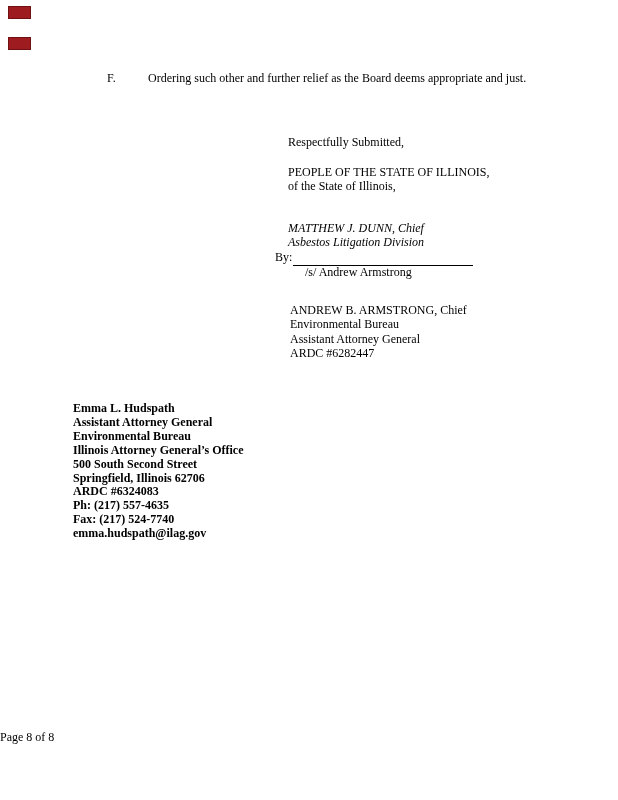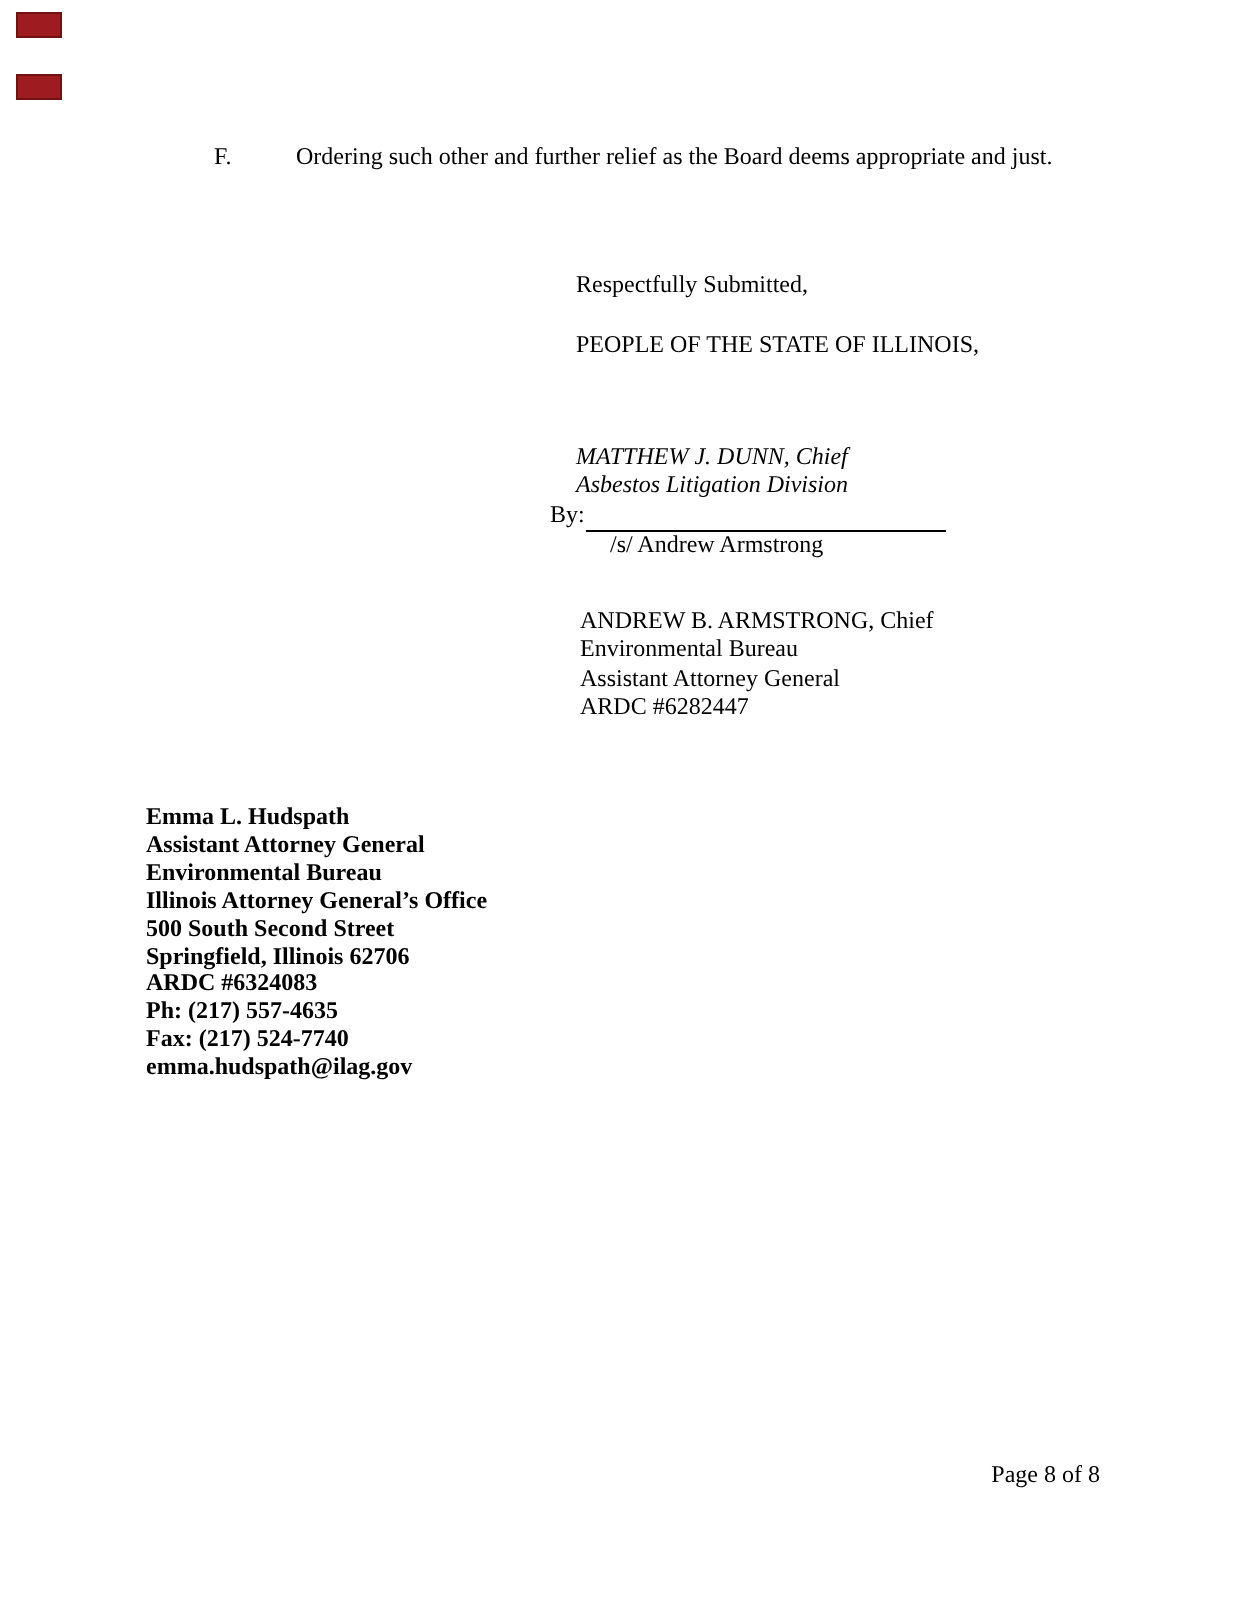--- a/index.html
+++ b/index.html
@@ -72,21 +72,21 @@
     white-space: pre;
     box-sizing: border-box;
   }
   #signer-block { left: 290px; top: 267px; }
   #contact-block { left: 73px; top: 366px; font-weight: bold; }
   #page-footer {
     position: absolute;
     left: 0;
     top: 730px;
     width: 550px;
-    text-align: right;
+    text-align: left;
     line-height: 14px;
     white-space: pre;
   }
 </style>
 </head>
 <body>
 
 <div class="page">
 
   <div id="mark-top" class="red-mark"></div>
@@ -94,20 +94,21 @@
 
   <span class="item-f-label">F.</span>
   <span class="item-f-text">Ordering such other and further relief as the Board deems appropriate and just.</span>
 
   <div id="salutation" class="abs textblock">
     <div>Respectfully Submitted,</div>
   </div>
 
   <div id="party-block" class="abs textblock">
     <div>PEOPLE OF THE STATE OF ILLINOIS,</div>
+    <div>of the State of Illinois,</div>
   </div>
 
   <div id="division-block" class="abs textblock">
     <div>MATTHEW J. DUNN, Chief</div>
     <div>Asbestos Litigation Division</div>
   </div>
 
   <span id="by-label">By:</span>
   <div id="signature-line">
     <span>/s/ Andrew Armstrong</span>

